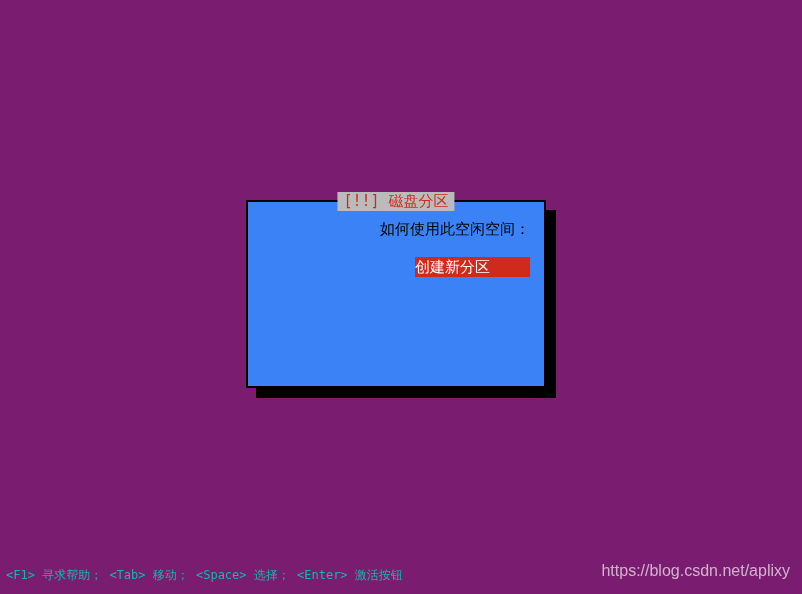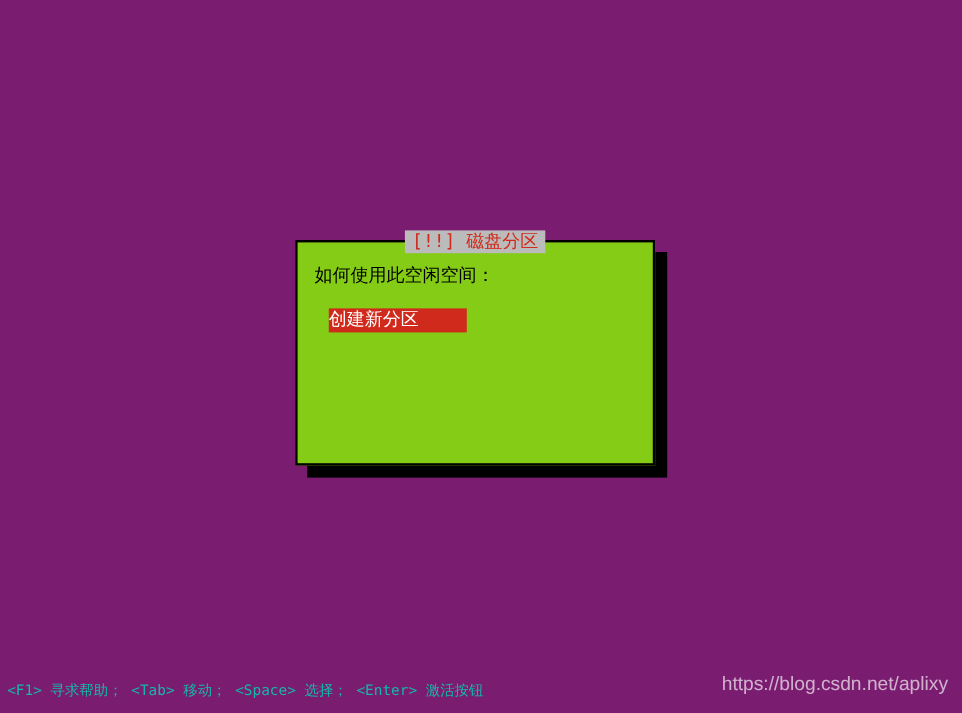--- a/index.html
+++ b/index.html
@@ -23,43 +23,43 @@
       width: 300px;
       height: 188px;
       background: #000;
     }
     .dialog {
       position: absolute;
       left: 246px;
       top: 200px;
       width: 300px;
       height: 188px;
-      background: #84cc16;
+      background: #3b82f6;
       border: 2px solid #000;
     }
     .dialog-title {
       position: absolute;
       top: -10px;
       left: 50%;
       transform: translateX(-50%);
       background: #bbb;
       padding: 0 6px;
       color: #d02a1c;
       white-space: nowrap;
     }
     .dialog-content {
       padding: 18px 14px 10px 14px;
+      text-align: right;
     }
     .prompt-text {
       color: #000;
       margin-bottom: 18px;
     }
     .menu {
       padding-left: 12px;
-      font-family: Liberation Serif, serif;
     }
     .menu-item {
       color: #000;
       line-height: 20px;
       white-space: nowrap;
     }
     .menu-item.selected {
       background: #d02a1c;
       color: #fff;
       display: inline-block;

